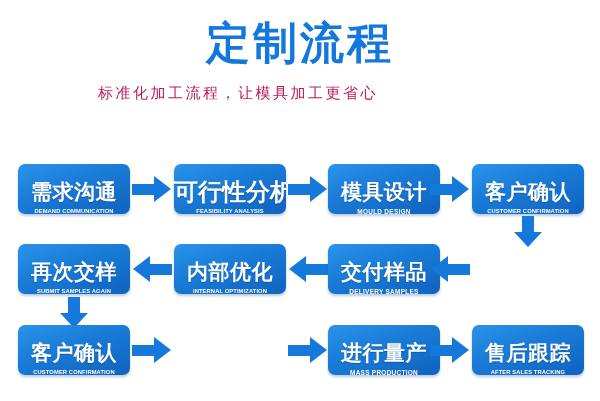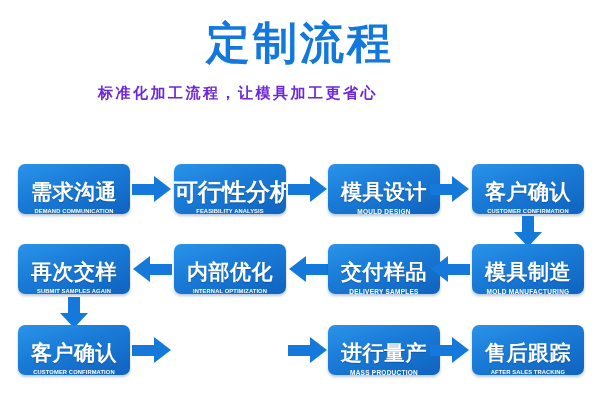--- a/index.html
+++ b/index.html
@@ -42,22 +42,22 @@
     letter-spacing: 3px;
     text-shadow: 1px 1px 0 rgba(255,255,255,0.85);
   }
   .sub-title {
     position: absolute;
     left: 0;
     top: 82px;
     width: 476px;
     font-size: 15px;
     line-height: 22px;
-    font-weight: bold;
-    color: #6d28d9;
+    font-weight: normal;
+    color: #be185d;
     letter-spacing: 2.5px;
   }
 
   
   .flow {
     position: absolute;
     left: 0;
     top: 140px;
     width: 600px;
     height: 261px;
@@ -254,24 +254,20 @@
       <div class="node c3">
         <span class="cn">交付样品</span>
         <span class="en">DELIVERY SAMPLES</span>
       </div>
 
       <div class="arrow-h left ah3">
         <span class="shaft"></span>
         <span class="head"></span>
       </div>
 
-      <div class="node c4">
-        <span class="cn">模具制造</span>
-        <span class="en">MOLD MANUFACTURING</span>
-      </div>
     </div>
 
     <div class="arrow-v av-left">
       <span class="shaft"></span>
       <span class="head"></span>
     </div>
 
     <div class="row row-3">
 
       <div class="node c1">

